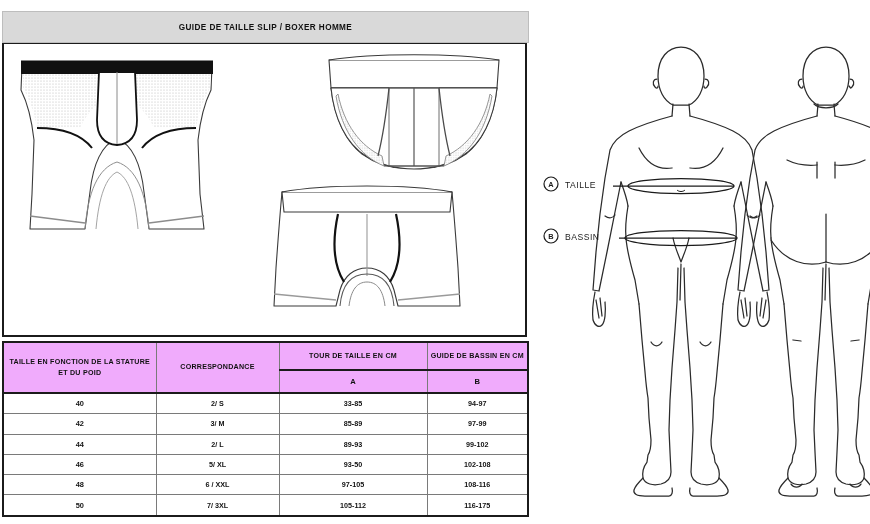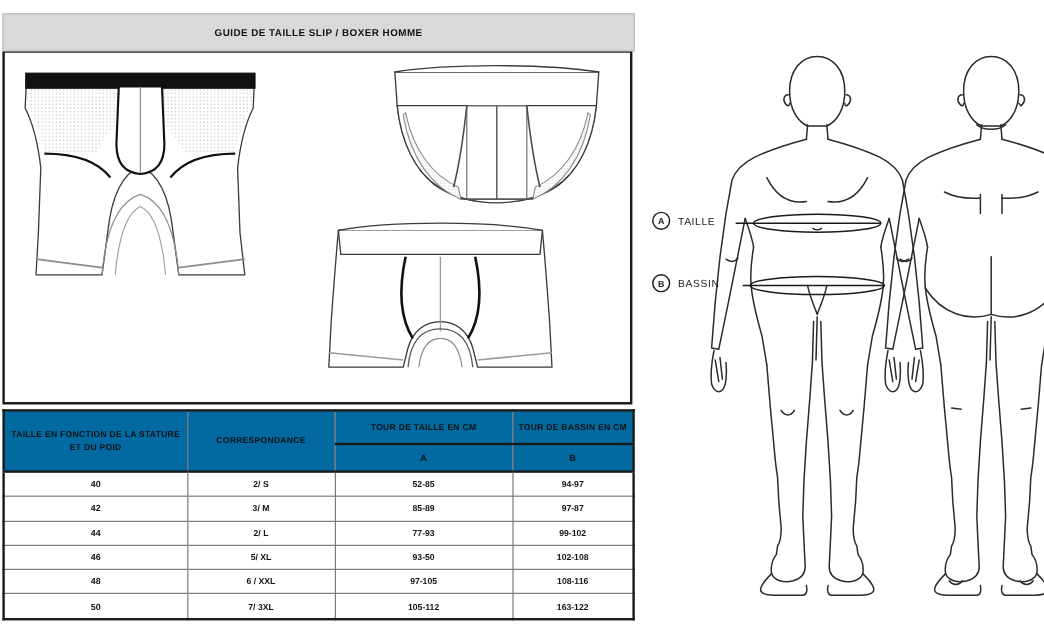--- a/index.html
+++ b/index.html
@@ -36,21 +36,21 @@
   #size-table col.c0{width:153px;}
   #size-table col.c1{width:123px;}
   #size-table col.c2{width:148px;}
   #size-table col.c3{width:101px;}
   #size-table th,#size-table td{
     border:1px solid #7a7a7a;text-align:center;vertical-align:middle;
     padding:0;
     font-weight:bold;
   }
   #size-table thead th{
-    background:#0369a1;font-size:7.1px;font-weight:bold;letter-spacing:.25px;
+    background:#f0abfc;font-size:7.1px;font-weight:bold;letter-spacing:.25px;
     line-height:1.5;
   }
   #size-table thead th.tall{height:47px;border-bottom:2px solid #1b1b1b;}
   #size-table thead th.top{height:26px;border-bottom:2px solid #1b1b1b;}
   #size-table thead th.sub{height:21px;border-bottom:2px solid #1b1b1b;font-size:7.6px;font-weight:bold;}
   #size-table tbody td{height:19.3px;font-size:7.2px;background:#fff;}
   #size-table tbody td.size{font-weight:bold;font-size:7.4px;margin-left:28px;}
 
   
   #right-panel{position:absolute;left:529px;top:0;width:341px;height:524px;}
@@ -185,63 +185,63 @@
         <col class="c0">
         <col class="c1">
         <col class="c2">
         <col class="c3">
       </colgroup>
     <thead>
       <tr>
         <th class="tall" rowspan="2">TAILLE EN FONCTION DE LA STATURE ET DU POID</th>
         <th class="tall" rowspan="2">CORRESPONDANCE</th>
         <th class="top">TOUR DE TAILLE EN CM</th>
-        <th class="top">TOUR DE BASSIN EN CM</th>
+        <th class="top">GUIDE DE BASSIN EN CM</th>
       </tr>
       <tr>
         <th class="sub">A</th>
         <th class="sub">B</th>
       </tr>
     </thead>
     <tbody id="table-body">
         <tr>
           <td class="size">40</td>
           <td>2/ S</td>
-          <td>52-85</td>
+          <td>33-85</td>
           <td>94-97</td>
         </tr>
         <tr>
           <td class="size">42</td>
           <td>3/ M</td>
           <td>85-89</td>
-          <td>97-87</td>
+          <td>97-99</td>
         </tr>
         <tr>
           <td class="size">44</td>
           <td>2/ L</td>
-          <td>77-93</td>
+          <td>89-93</td>
           <td>99-102</td>
         </tr>
         <tr>
           <td class="size">46</td>
           <td>5/ XL</td>
           <td>93-50</td>
           <td>102-108</td>
         </tr>
         <tr>
           <td class="size">48</td>
           <td>6 / XXL</td>
           <td>97-105</td>
           <td>108-116</td>
         </tr>
         <tr>
           <td class="size">50</td>
           <td>7/ 3XL</td>
           <td>105-112</td>
-          <td>163-122</td>
+          <td>116-175</td>
         </tr>
       </tbody>
   </table>
 </div>
 
 <div id="right-panel">
   <svg id="right-svg" width="341" height="524" viewBox="0 0 341 524">
 
     <g fill="none" stroke="#2b2b2b" stroke-width="1.25" stroke-linejoin="round" stroke-linecap="round">
 

